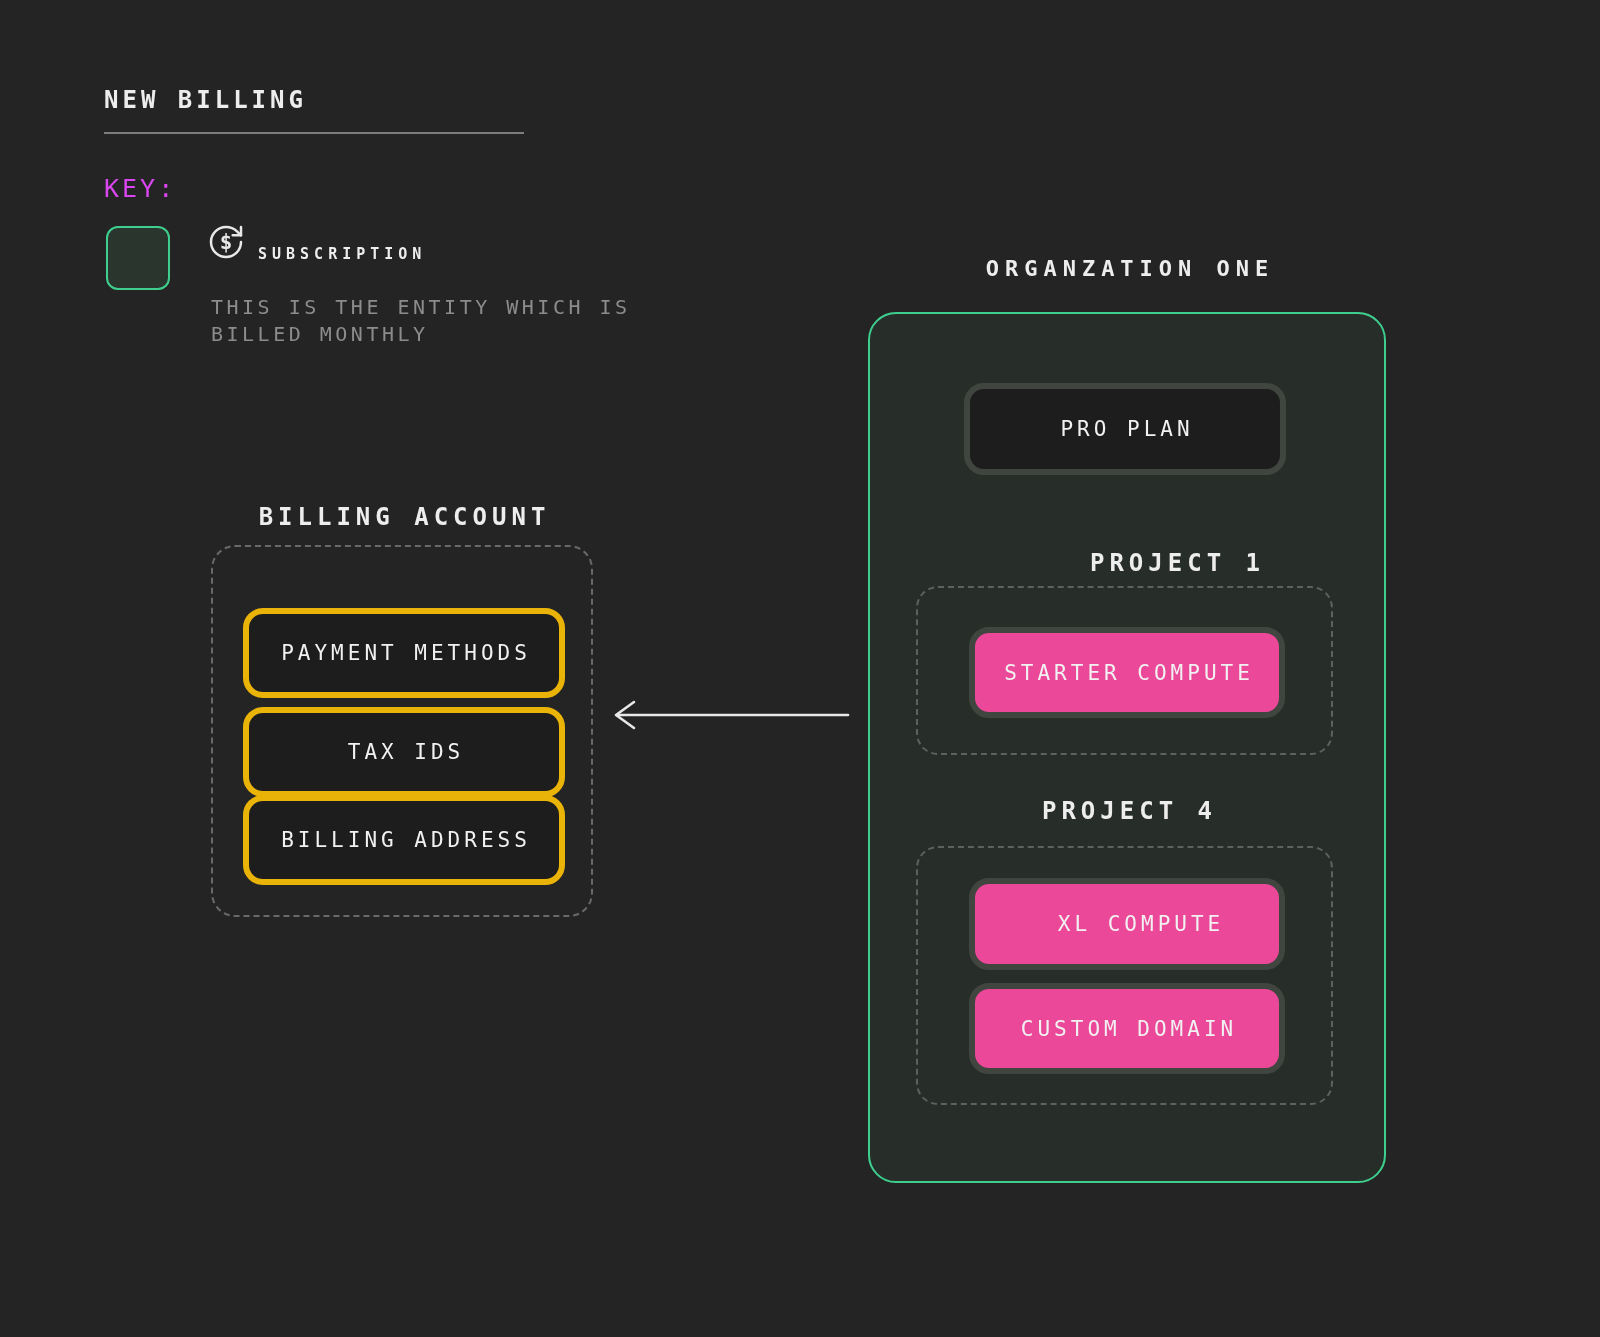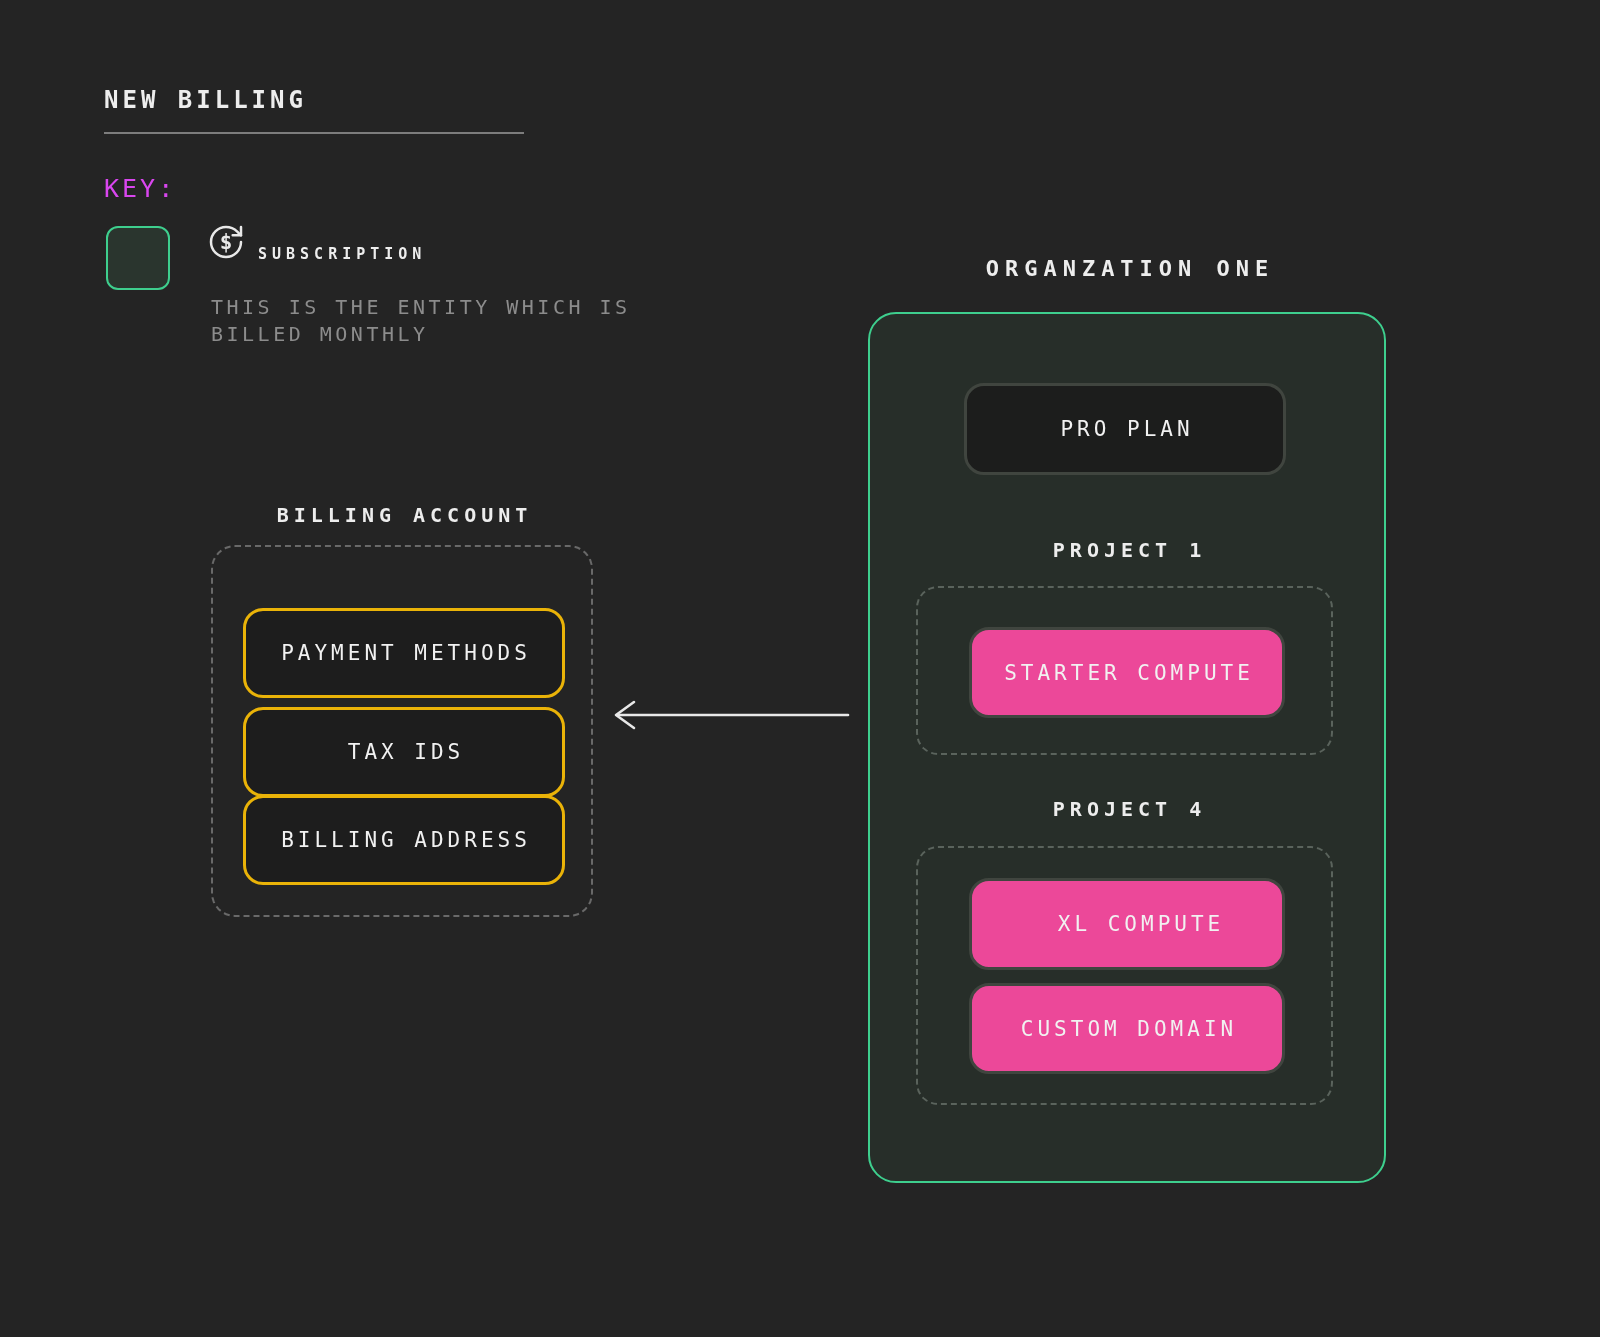--- a/index.html
+++ b/index.html
@@ -65,37 +65,37 @@
     font-size: 20px;
     letter-spacing: 3.5px;
     line-height: 27px;
     color: #8c8c8c;
     white-space: nowrap;
   }
 
   
   .node-btn {
     background: #1d1d1d;
-    border: 3px solid #eab308;
+    border: 6px solid #eab308;
     border-radius: 20px;
     color: #f1f1f1;
     font-size: 21px;
     letter-spacing: 4px;
     text-indent: 4px;
     display: flex;
     align-items: center;
     justify-content: center;
     box-sizing: border-box;
     white-space: nowrap;
   }
 
   .group-title {
     text-align: center;
     color: #ededed;
-    font-size: 20px;
+    font-size: 24px;
     font-weight: bold;
     letter-spacing: 5px;
     text-indent: 5px;
     white-space: nowrap;
   }
 
   
   .billing-title {
     left: 211px; top: 503px;
     width: 382px;
@@ -127,21 +127,21 @@
     left: 868px; top: 312px;
     width: 518px; height: 871px;
     border: 2.5px solid #3ecf8e;
     border-radius: 28px;
     background: #272e29;
     box-sizing: border-box;
   }
   .plan-btn { left: 964px; top: 383px; width: 322px; height: 92px; background: #1c1d1c; border-color: #40453f; }
 
   .project-title { left: 868px; width: 518px; }
-  .p1-title { top: 538px; }
+  .p1-title { top: 549px; padding-left: 48px; }
   .p2-title { top: 797px; }
 
   .project-box {
     left: 916px;
     width: 417px;
     border: 2px dashed #5a635c;
     border-radius: 22px;
     box-sizing: border-box;
   }
   .p1-box { top: 586px; height: 169px; }

